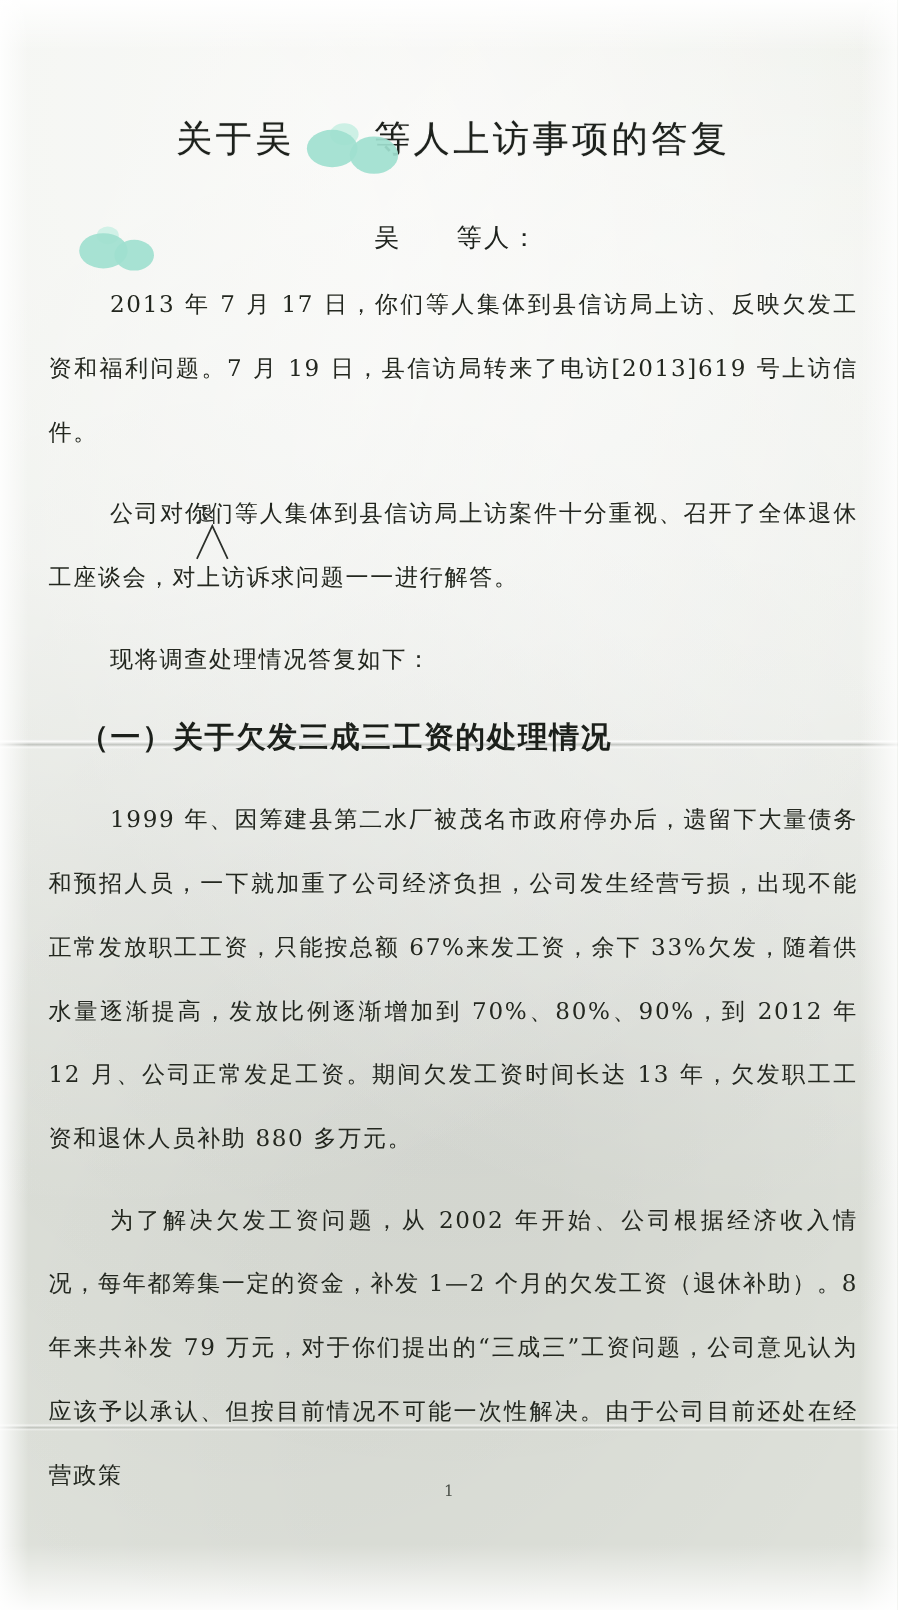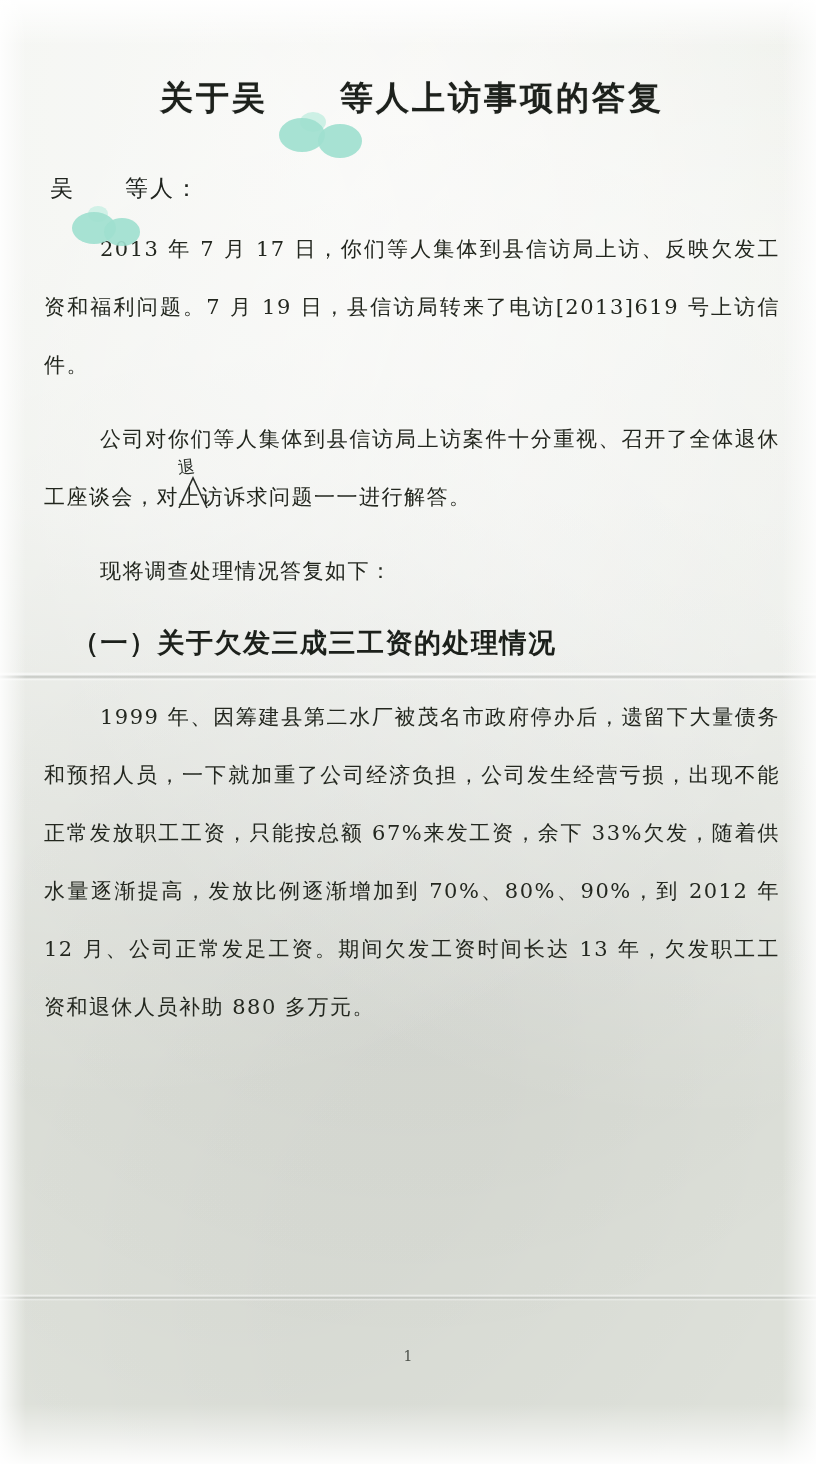--- a/index.html
+++ b/index.html
@@ -74,35 +74,36 @@
   
   .content {
     position: relative;
     z-index: 5;
     padding: 0 36px 0 44px;
     color: #20241f;
   }
 
   .doc-title {
     margin: 0;
-    padding-top: 76px;
+    padding-top: 104px;
     text-align: center;
     font-size: 33px;
-    font-weight: 700;
+    font-weight: 400;
     letter-spacing: 3px;
     color: #1d211c;
     text-shadow: 0 0 1px rgba(60,60,60,.35);
     position: relative;
   }
 
   .salutation {
     margin: 52px 0 0 6px;
     font-size: 23px;
     letter-spacing: 2px;
     position: relative;
+    text-align: center;
   }
 
   p.body-text {
     margin: 16px 0 0 0;
     font-size: 21px;
     line-height: 58px;
     text-align: justify;
     text-justify: inter-ideograph;
     letter-spacing: 1.5px;
     text-indent: 56px;
@@ -186,20 +187,21 @@
     <p class="body-text">2013 年 7 月 17 日，你们等人集体到县信访局上访、反映欠发工资和福利问题。7 月 19 日，县信访局转来了电访[2013]619 号上访信件。</p>
 
     <p class="body-text">公司对你们等人集体到县信访局上访案件十分重视、召开了全体退休工座谈会，对上访诉求问题一一进行解答。</p>
 
     <p class="body-text">现将调查处理情况答复如下：</p>
 
     <p class="subhead">（一）关于欠发三成三工资的处理情况</p>
 
     <p class="body-text">1999 年、因筹建县第二水厂被茂名市政府停办后，遗留下大量债务和预招人员，一下就加重了公司经济负担，公司发生经营亏损，出现不能正常发放职工工资，只能按总额 67%来发工资，余下 33%欠发，随着供水量逐渐提高，发放比例逐渐增加到 70%、80%、90%，到 2012 年 12 月、公司正常发足工资。期间欠发工资时间长达 13 年，欠发职工工资和退休人员补助 880 多万元。</p>
 
+    <p class="body-text">为了解决欠发工资问题，从 2002 年开始、公司根据经济收入情况，每年都筹集一定的资金，补发 1—2 个月的欠发工资（退休补助）。8 年来共补发 79 万元，对于你们提出的“三成三”工资问题，公司意见认为应该予以承认、但按目前情况不可能一次性解决。由于公司目前还处在经营政策</p>
   </div>
 
   <div class="redact r-title-c"></div>
   <div class="redact r-title-a"></div>
   <div class="redact r-title-b"></div>
 
   <div class="redact r-name-c"></div>
   <div class="redact r-name-a"></div>
   <div class="redact r-name-b"></div>
 

